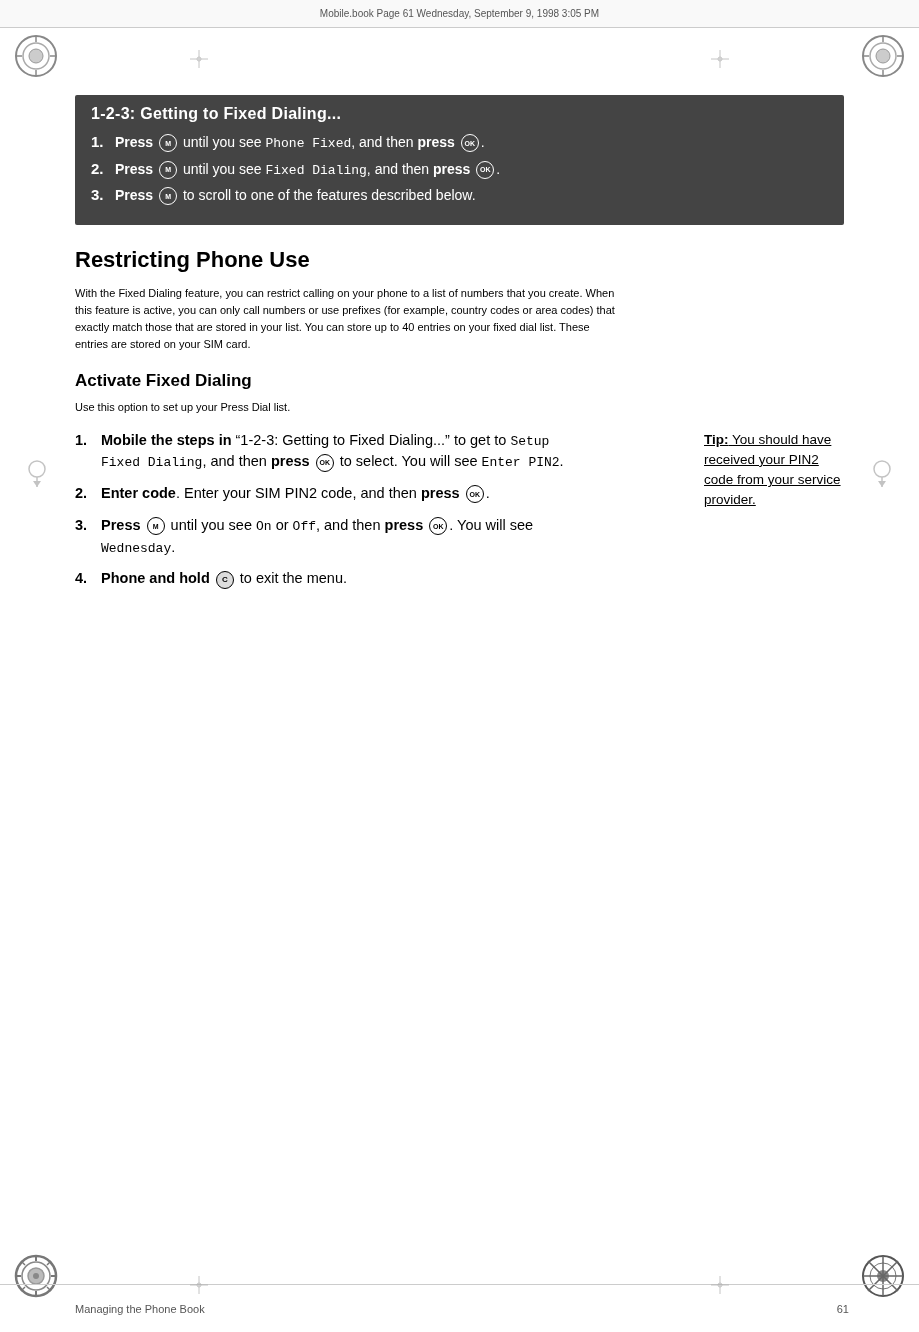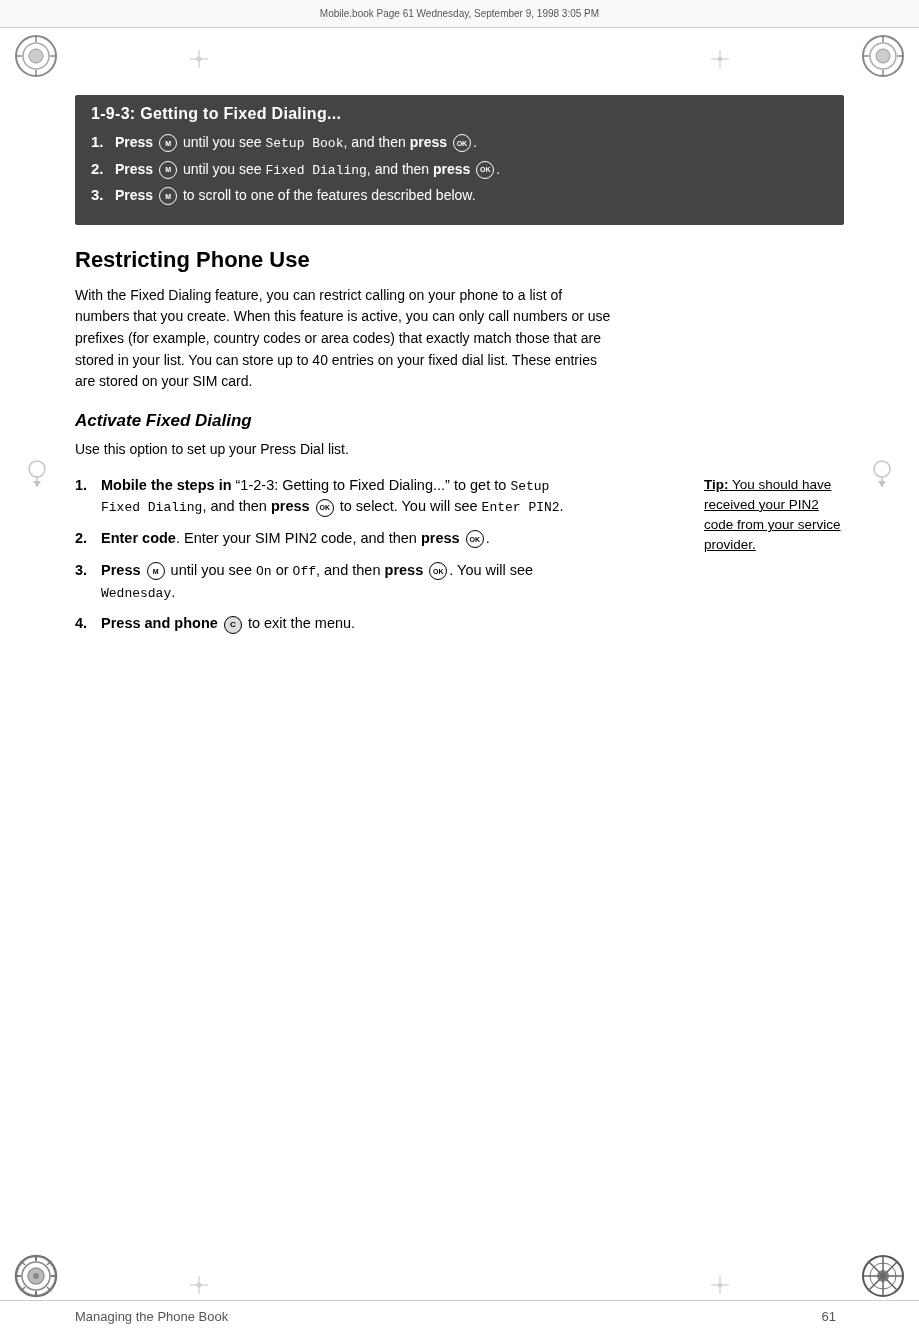--- a/index.html
+++ b/index.html
@@ -150,29 +150,28 @@
       font-size: 22px;
       font-weight: bold;
       color: #000;
       margin-bottom: 12px;
       margin-top: 12px;
     }
 
     .subsection-heading {
       font-size: 17px;
       font-weight: bold;
-      font-style: italic;
       color: #000;
       margin-bottom: 8px;
       margin-top: 18px;
     }
 
     
     .body-text {
-      font-size: 14px;
+      font-size: 11px;
       line-height: 1.55;
       color: #000;
       margin-bottom: 14px;
       max-width: 540px;
     }
 
     
     .steps-list {
       list-style: none;
       padding-left: 0;
@@ -197,25 +196,25 @@
       flex: 1;
       max-width: 490px;
     }
 
     
     .footer-bar {
       position: absolute;
       bottom: 0;
       left: 0;
       right: 0;
-      height: 32px;
+      height: 48px;
       display: flex;
       align-items: center;
       justify-content: center;
-      font-size: 13px;
+      font-size: 11px;
       color: #555;
       border-top: 1px solid #ccc;
     }
 
     
     .crosshair-svg {
       position: absolute;
       opacity: 0.7;
     }
 
@@ -319,28 +318,28 @@
 
   <svg class="crosshair-svg" style="top:460px; right:28px;" width="18" height="28" viewBox="0 0 18 28">
     <circle cx="9" cy="9" r="8" fill="none" stroke="#aaa" stroke-width="1.5"></circle>
     <path d="M9 17 L9 27" stroke="#aaa" stroke-width="1.5"></path>
     <polygon points="5,21 9,27 13,21" fill="#aaa"></polygon>
   </svg>
 
   <div class="main-content">
 
     <div class="step-box">
-      <div class="step-box-title">1-9-3: Getting to Fixed Dialing...</div>
+      <div class="step-box-title">1-2-3: Getting to Fixed Dialing...</div>
       <ol class="steps-list">
         <li>
           <span class="step-num">1.</span>
           <span>
             <strong>Press </strong>
             <span class="btn-icon menu-icon" style="width:18px;height:18px;border:1.5px solid #fff;font-size:7px;display:inline-flex;align-items:center;justify-content:center;border-radius:50%;vertical-align:middle;margin:0 2px;">M</span>
-            until you see <code class="mono">Setup Book</code>, and then <strong>press </strong>
+            until you see <code class="mono">Phone Fixed</code>, and then <strong>press </strong>
             <span class="btn-icon ok-icon" style="width:18px;height:18px;border:1.5px solid #fff;font-size:7px;display:inline-flex;align-items:center;justify-content:center;border-radius:50%;vertical-align:middle;margin:0 2px;">OK</span>.
           </span>
         </li>
         <li>
           <span class="step-num">2.</span>
           <span>
             <strong>Press </strong>
             <span class="btn-icon menu-icon" style="width:18px;height:18px;border:1.5px solid #fff;font-size:7px;display:inline-flex;align-items:center;justify-content:center;border-radius:50%;vertical-align:middle;margin:0 2px;">M</span>
             until you see <code class="mono">Fixed Dialing</code>, and then <strong>press </strong>
             <span class="btn-icon ok-icon" style="width:18px;height:18px;border:1.5px solid #fff;font-size:7px;display:inline-flex;align-items:center;justify-content:center;border-radius:50%;vertical-align:middle;margin:0 2px;">OK</span>.
@@ -392,42 +391,42 @@
               <strong>Press </strong>
               <span class="btn-icon menu-icon-dark" style="width:18px;height:18px;border:1.5px solid #000;font-size:7px;display:inline-flex;align-items:center;justify-content:center;border-radius:50%;vertical-align:middle;margin:0 2px;">M</span>
               until you see <code class="mono">On</code> or <code class="mono">Off</code>, and then <strong>press </strong>
               <span class="btn-icon ok-icon-dark" style="width:18px;height:18px;border:1.5px solid #000;font-size:7px;display:inline-flex;align-items:center;justify-content:center;border-radius:50%;vertical-align:middle;margin:0 2px;">OK</span>. You will see <code class="mono">Wednesday</code>.
             </span>
           </li>
 
           <li>
             <span class="step-number">4.</span>
             <span class="step-content">
-              <strong>Press and phone </strong>
+              <strong>Phone and hold </strong>
               <span class="btn-icon c-icon" style="width:18px;height:18px;border:1.5px solid #000;font-size:8px;display:inline-flex;align-items:center;justify-content:center;border-radius:50%;vertical-align:middle;margin:0 2px;background:#ddd;">C</span>
               to exit the menu.
             </span>
           </li>
 
         </ol>
       </div>
 
       <div class="content-side" style="padding-top:0; margin-left:10px;">
         <p style="font-size:13.5px; line-height:1.5;text-decoration:underline;">
           <span><strong>Tip:</strong></span>
           <span> <span>You should have received your PIN2 code from your service provider.</span></span>
         </p>
       </div>
     </div>
 
   </div>
 
   <div class="footer-bar">
     <span style="position:absolute; left:75px;">Managing the Phone Book</span>
-    <span style="position:absolute; right:83px;margin-left:48px;">61</span>
+    <span style="position:absolute; right:70px;margin-left:48px;">61</span>
   </div>
 
   <svg class="crosshair-svg" style="bottom:38px; left:190px;" width="18" height="18" viewBox="0 0 18 18">
     <line x1="9" y1="0" x2="9" y2="18" stroke="#aaa" stroke-width="1"></line>
     <line x1="0" y1="9" x2="18" y2="9" stroke="#aaa" stroke-width="1"></line>
     <circle cx="9" cy="9" r="2" fill="none" stroke="#aaa" stroke-width="1"></circle>
   </svg>
   <svg class="crosshair-svg" style="bottom:38px; right:190px;" width="18" height="18" viewBox="0 0 18 18">
     <line x1="9" y1="0" x2="9" y2="18" stroke="#aaa" stroke-width="1"></line>
     <line x1="0" y1="9" x2="18" y2="9" stroke="#aaa" stroke-width="1"></line>

